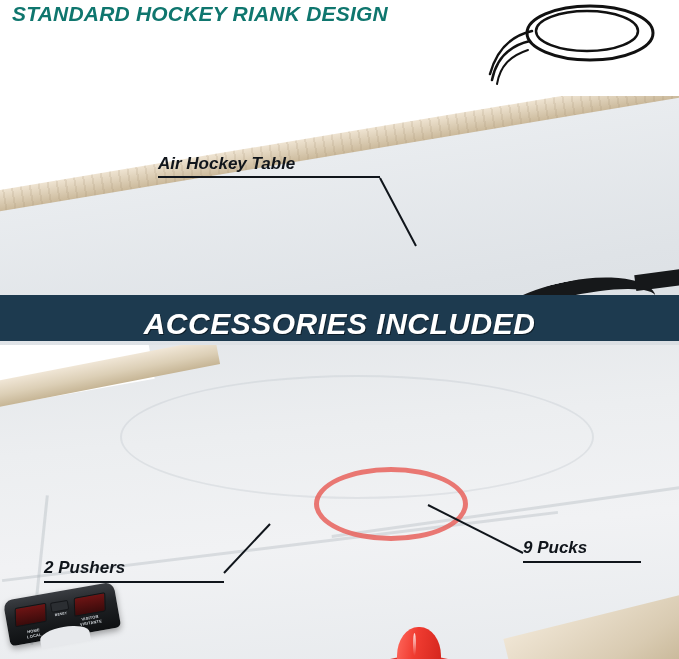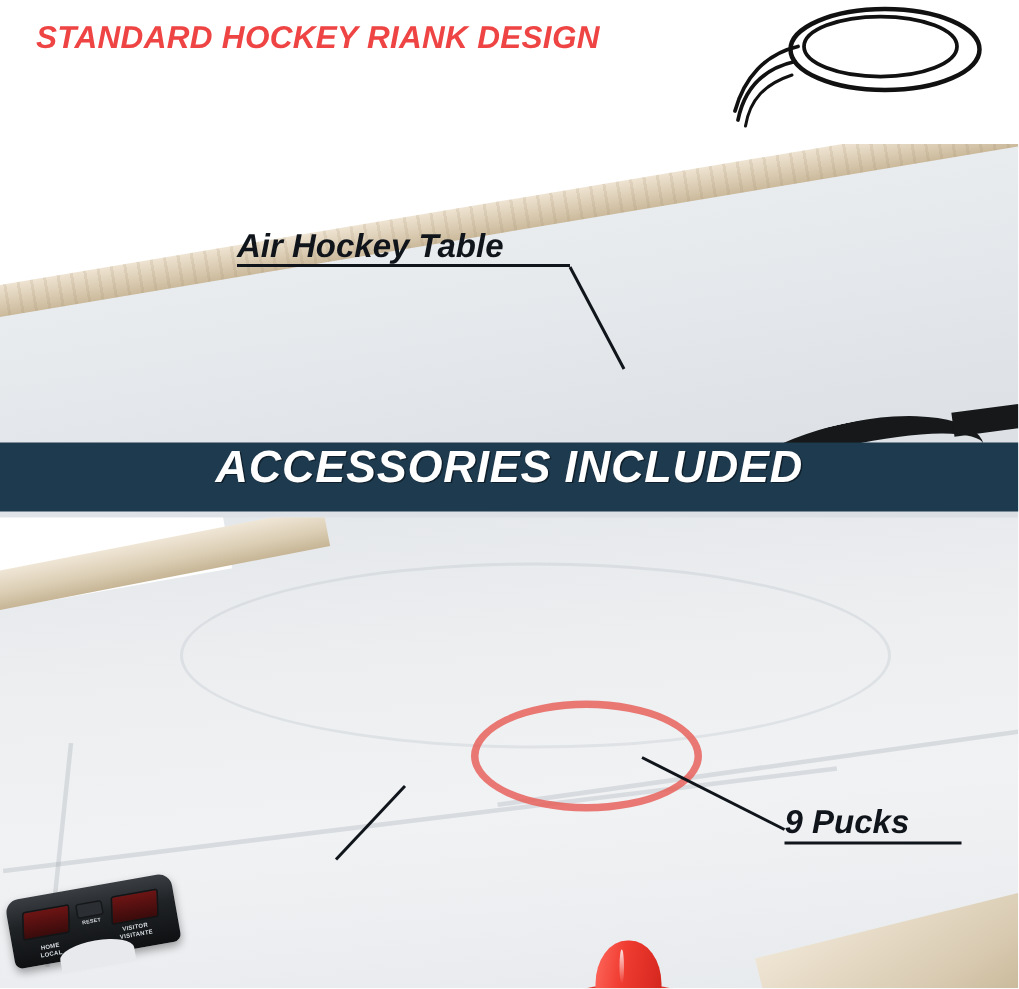--- a/index.html
+++ b/index.html
@@ -20,24 +20,24 @@
   .header-block {
     position: absolute;
     left: 12px;
     top: 2px;
     width: 470px;
   }
   .headline {
     font-size: 21px;
     font-weight: bold;
     font-style: italic;
-    color: #ef4444;
+    color: #0f766e;
     letter-spacing: 0.2px;
     white-space: nowrap;
-    margin: 12px;
+    margin: 0;
     line-height: 24px;
   }
   .subline {
     font-size: 13.5px;
     font-weight: bold;
     font-style: italic;
     color: #20303c;
     line-height: 17px;
     margin: 3px 0 0 0;
     width: 400px;
@@ -275,38 +275,38 @@
 
   
   .banner {
     position: absolute;
     left: 0;
     top: 295px;
     width: 679px;
     height: 46px;
     background: #1d3a4f;
     display: flex;
-    align-items: flex-start;
+    align-items: flex-end;
     justify-content: center;
     z-index: 40;
   }
   .banner-text {
     color: #ffffff;
     font-size: 30px;
     font-weight: bold;
     font-style: italic;
     letter-spacing: .5px;
     text-shadow: 1px 1px 0 rgba(0,0,0,.45);
     white-space: nowrap;
   }
 
   
   .callout { position: absolute; z-index: 50; }
   .callout-text {
-    font-size: 22px;
+    font-size: 17px;
     font-weight: bold;
     font-style: italic;
     color: #10151b;
     white-space: nowrap;
     line-height: 20px;
   }
   .callout-rule {
     height: 2px;
     background: #10151b;
   }
@@ -390,19 +390,23 @@
   <div class="callout co-table">
     <div class="callout-text">Air Hockey Table</div>
     <div class="callout-rule"></div>
   </div>
   <svg style="position:absolute;left:0;top:0;width:679px;height:659px;pointer-events:none;z-index:49">
     <line x1="380" y1="178" x2="416" y2="246" stroke="#10151b" stroke-width="2"></line>
     <line x1="224" y1="573" x2="270" y2="524" stroke="#10151b" stroke-width="2"></line>
     <line x1="523" y1="553" x2="428" y2="505" stroke="#10151b" stroke-width="2"></line>
   </svg>
 
+  <div class="callout co-pushers">
+    <div class="callout-text">2 Pushers</div>
+    <div class="callout-rule"></div>
+  </div>
 
   <div class="callout co-pucks">
     <div class="callout-text">9 Pucks</div>
     <div class="callout-rule"></div>
   </div>
 
 </div>
 
 </body></html>

